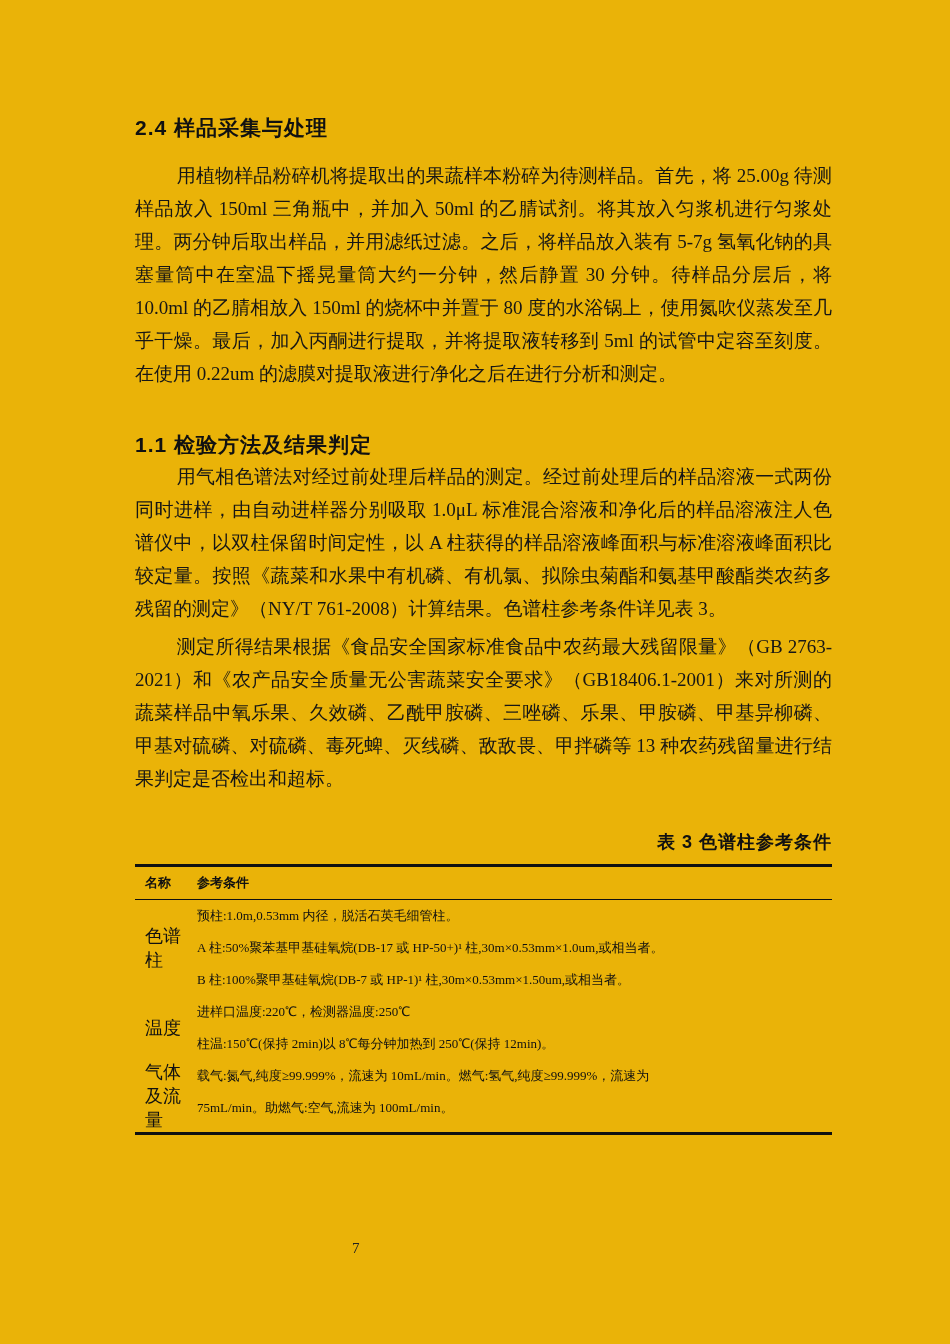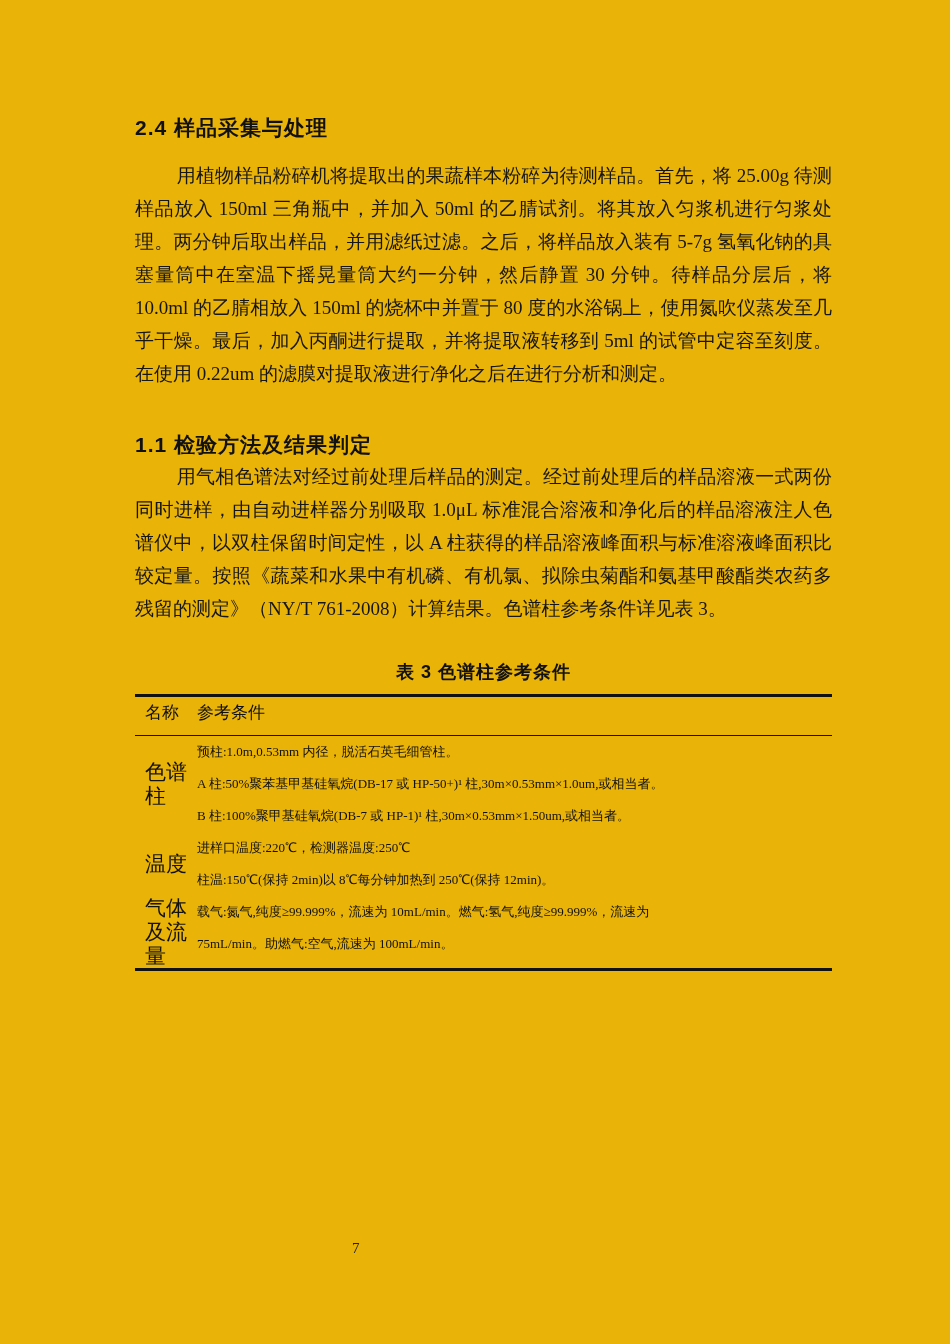--- a/index.html
+++ b/index.html
@@ -32,51 +32,51 @@
     line-height:33px;
     text-align:justify;
     text-indent:2.2em;
     color:#161616;
   }
   p.par-1 { margin-top:16px; }
   p.par-2 { margin-top:0;    }
   p.par-3 { margin-top:5px;  }
   .tbl-caption {
     margin-top:34px;
-    text-align:center;
+    text-align:right;
     font-family:"Liberation Sans", sans-serif;
     font-weight:bold;
     font-size:18px;
     line-height:26px;
     letter-spacing:1px;
   }
   .ref-table {
     margin-top:9px;
     width:100%;
     border-top:3px solid #111;
     border-bottom:3px solid #111;
   }
   .tbl-header-row {
     display:flex;
     border-bottom:1.5px solid #111;
     font-family:"Liberation Sans", sans-serif;
-    font-weight:normal;
-    font-size:17px;
+    font-weight:bold;
+    font-size:13px;
     line-height:32px;
-    height:39px;
+    height:33px;
   }
   .th-name { width:62px; padding-left:10px; }
   .th-cond { flex:1; text-align:left; }
   .tbl-row { display:flex; }
   .row-label {
     width:62px;
     padding-left:10px;
     display:flex;
     align-items:center;
-    font-size:21px;
+    font-size:18px;
     line-height:24px;
   }
   .row-label span { display:block; width:52px; }
   .row-lines { flex:1; }
   .cond-line {
     font-size:13px;
     line-height:32px;
     white-space:nowrap;
     overflow:hidden;
   }
@@ -94,20 +94,21 @@
   <div class="doc">
 
     <h2 class="sec-heading first">2.4 样品采集与处理</h2>
 
     <p class="body-par par-1">用植物样品粉碎机将提取出的果蔬样本粉碎为待测样品。首先，将 25.00g 待测样品放入 150ml 三角瓶中，并加入 50ml 的乙腈试剂。将其放入匀浆机进行匀浆处理。两分钟后取出样品，并用滤纸过滤。之后，将样品放入装有 5-7g 氢氧化钠的具塞量筒中在室温下摇晃量筒大约一分钟，然后静置 30 分钟。待样品分层后，将 10.0ml 的乙腈相放入 150ml 的烧杯中并置于 80 度的水浴锅上，使用氮吹仪蒸发至几乎干燥。最后，加入丙酮进行提取，并将提取液转移到 5ml 的试管中定容至刻度。在使用 0.22um 的滤膜对提取液进行净化之后在进行分析和测定。</p>
 
     <h2 class="sec-heading second">1.1 检验方法及结果判定</h2>
 
     <p class="body-par par-2">用气相色谱法对经过前处理后样品的测定。经过前处理后的样品溶液一式两份同时进样，由自动进样器分别吸取 1.0μL 标准混合溶液和净化后的样品溶液注人色谱仪中，以双柱保留时间定性，以 A 柱获得的样品溶液峰面积与标准溶液峰面积比较定量。按照《蔬菜和水果中有机磷、有机氯、拟除虫菊酯和氨基甲酸酯类农药多残留的测定》（NY/T 761-2008）计算结果。色谱柱参考条件详见表 3。</p>
 
+    <p class="body-par par-3">测定所得结果根据《食品安全国家标准食品中农药最大残留限量》（GB 2763-2021）和《农产品安全质量无公害蔬菜安全要求》（GB18406.1-2001）来对所测的蔬菜样品中氧乐果、久效磷、乙酰甲胺磷、三唑磷、乐果、甲胺磷、甲基异柳磷、甲基对硫磷、对硫磷、毒死蜱、灭线磷、敌敌畏、甲拌磷等 13 种农药残留量进行结果判定是否检出和超标。</p>
 
     <div class="tbl-caption">表 3 色谱柱参考条件</div>
 
     <div class="ref-table">
 
       <div class="tbl-header-row">
         <div class="th-name">名称</div>
         <div class="th-cond">参考条件</div>
       </div>
 

